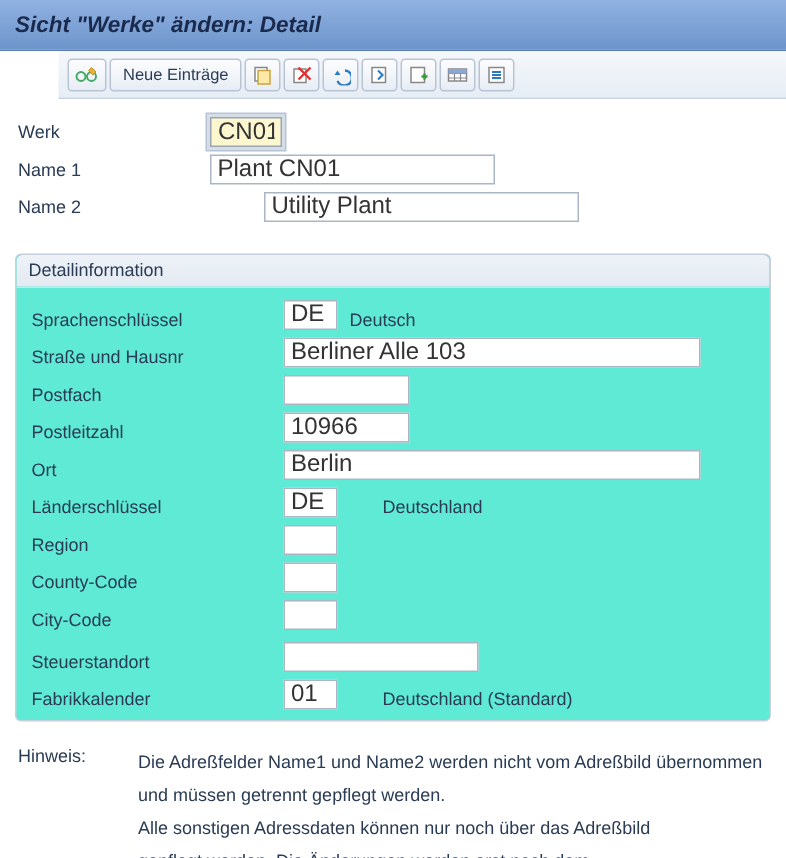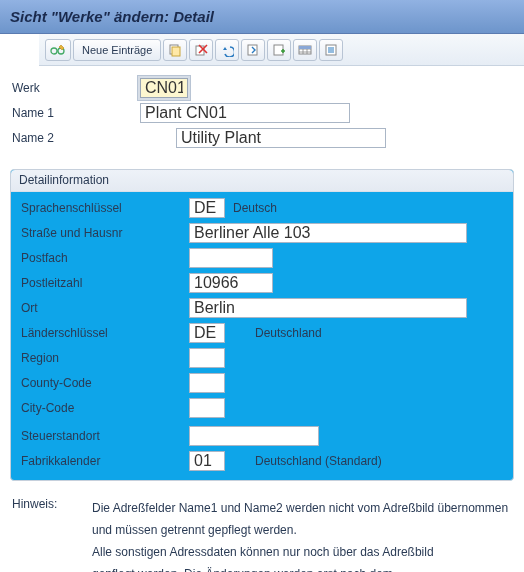--- a/index.html
+++ b/index.html
@@ -76,33 +76,33 @@
   .inp.key {
     background: #fdf7d0;
     border: 1px solid #9aa6b6;
     box-shadow: 0 0 0 2px #d6dde6, 0 0 0 3px #b8c4d4;
     width: 48px;
   }
   .grp {
     margin: 14px 10px 8px 10px;
     border: 1px solid #c6d0dc;
     border-radius: 4px;
-    background: #0ea5e9;
+    background: #5eead4;
     padding: 0 0 6px 0;
   }
   .grp-title {
     height: 22px;
     padding: 3px 8px 0 8px;
     color: #2a3b55;
     border-bottom: 1px solid #d8e0ea;
     background: linear-gradient(to bottom,#eef2f8,#e4eaf2);
     border-radius: 4px 4px 0 0;
     margin-bottom: 4px;
   }
-  .grp .row { padding: 0 8px; }
+  .grp .row { padding: 0 8px; align-items: flex-end; }
   .trail {
     margin-left: 8px;
     color: #2a3b55;
   }
   .inp.sm { width: 36px; }
   .inp.md { width: 84px; }
   .inp.lg { width: 278px; }
   .hint {
     display: flex;
     padding: 8px 12px 14px 12px;
@@ -175,21 +175,21 @@
   </div>
 </div>
 
 <div class="form-area">
   <div class="row">
     <div class="lbl top">Werk</div>
     <input class="inp key" value="CN01" style="">
   </div>
   <div class="row">
     <div class="lbl top">Name 1</div>
-    <input class="inp" style="width: 210px;" value="Plant CN01">
+    <input class="inp" style="width: 190px;" value="Plant CN01">
   </div>
   <div class="row">
     <div class="lbl top">Name 2</div>
     <input class="inp" style="width: 210px; margin-left: 36px;" value="Utility Plant">
   </div>
 </div>
 
 <div class="grp">
   <div class="grp-title">Detailinformation</div>
 

